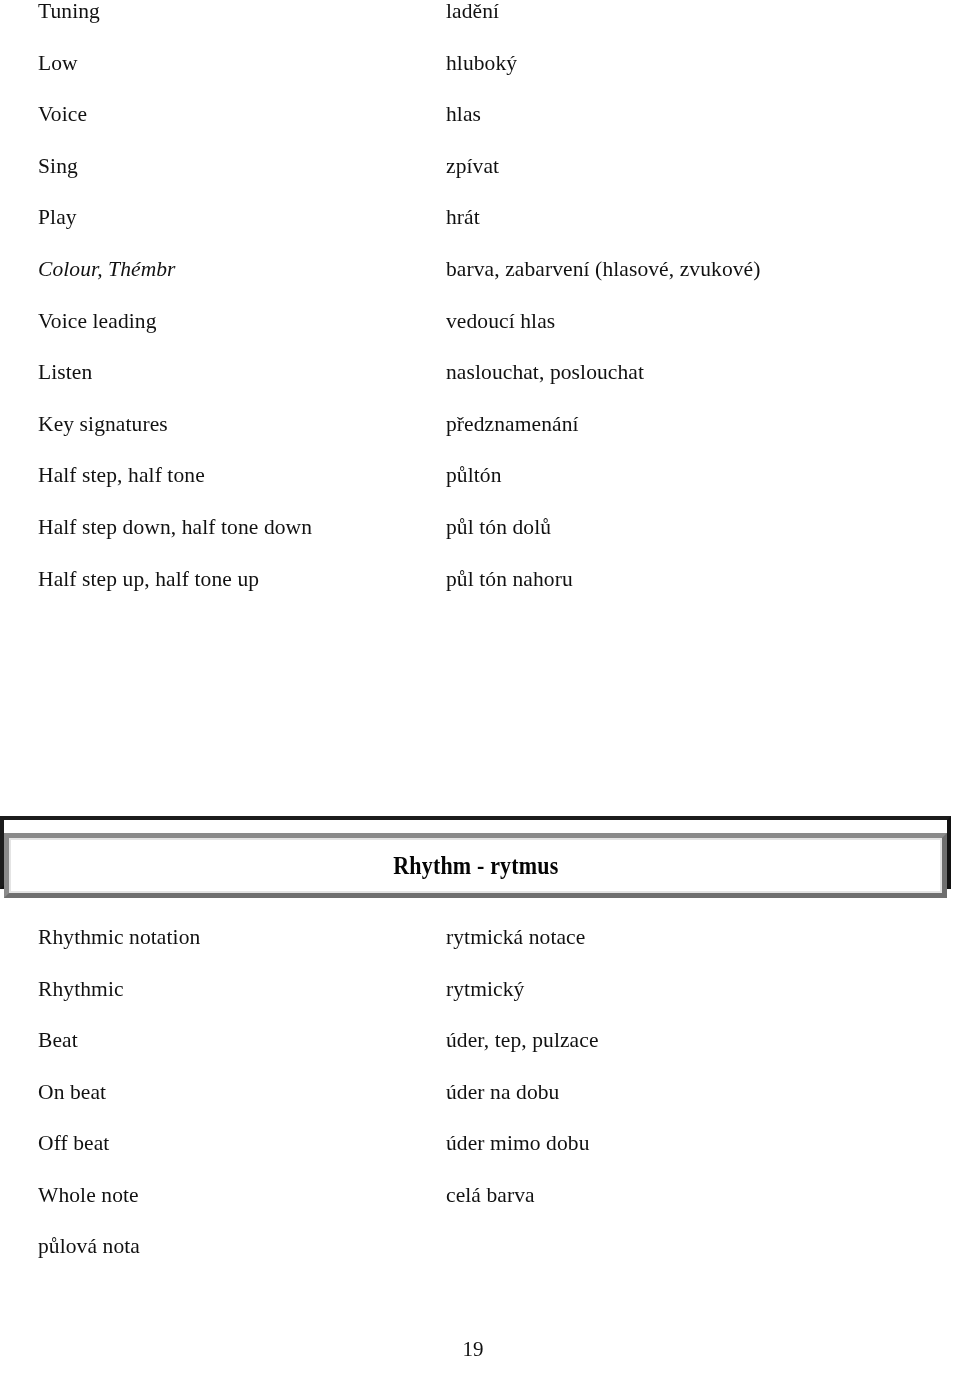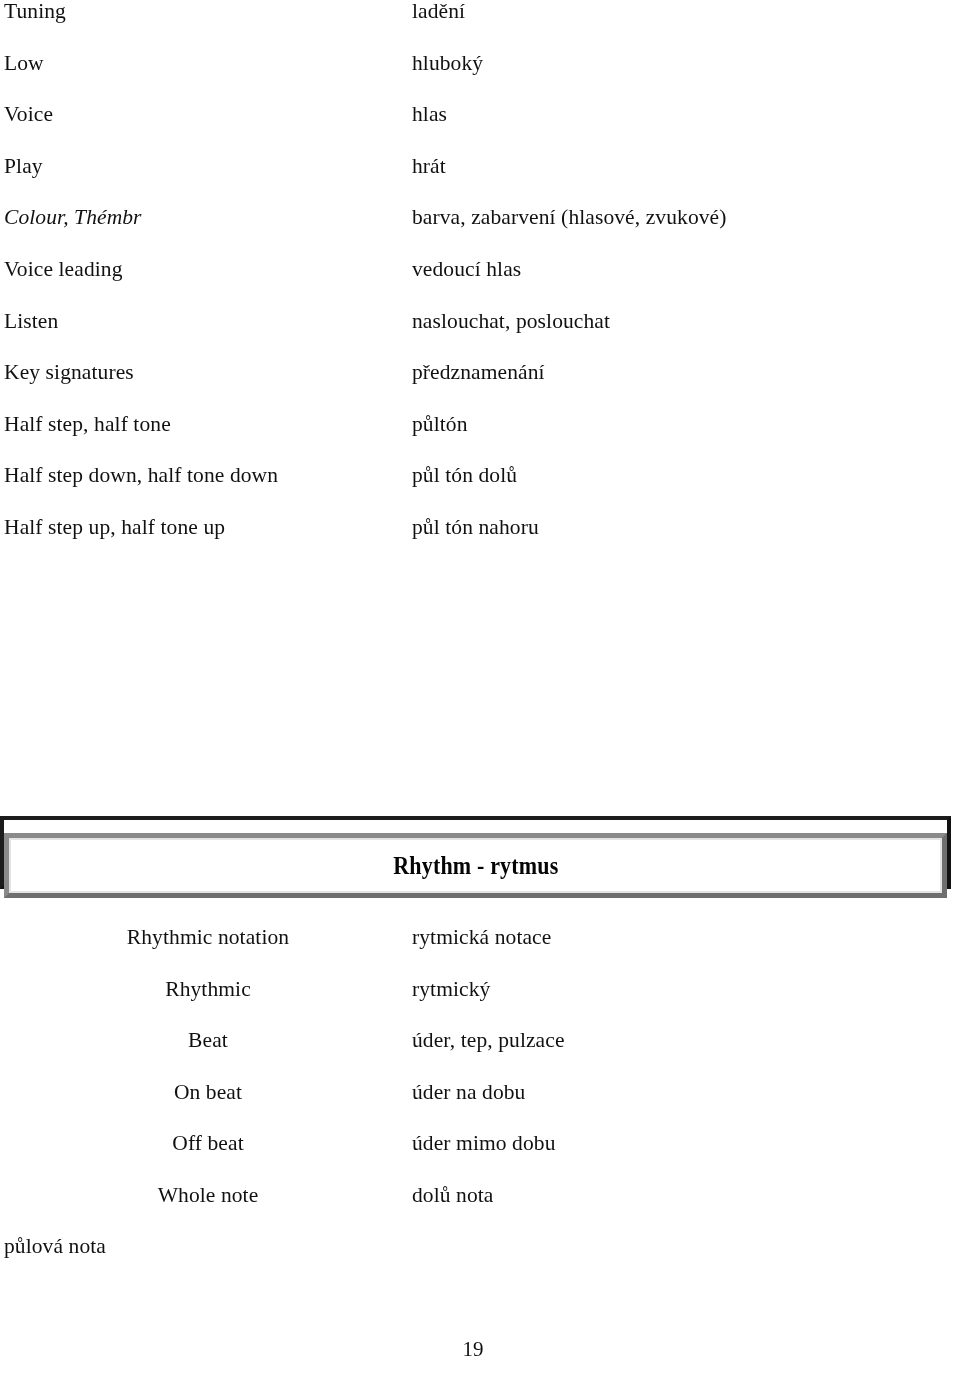--- a/index.html
+++ b/index.html
@@ -23,27 +23,27 @@
     box-sizing: border-box;
   }
 
   
   .glossary {
     position: absolute;
     left: 0;
     right: 0;
   }
   .glossary.top    { top: 0px; }
-  .glossary.bottom { top: 926px; text-align: center; }
+  .glossary.bottom { top: 926px; }
 
   .row {
     display: flex;
     align-items: baseline;
     height: 51.6px;
-    padding-left: 4px;
+    padding-left: 38px;
     box-sizing: border-box;
   }
   .glossary.bottom .row { height: 51.5px; }
 
   .term {
     width: 408px;
     flex: 0 0 408px;
     font-size: 21.5px;
     line-height: 1.1;
     letter-spacing: 0.1px;
@@ -133,20 +133,24 @@
       </div>
       <div class="row">
         <div class="term">Low</div>
         <div class="translation">hluboký</div>
       </div>
       <div class="row">
         <div class="term">Voice</div>
         <div class="translation">hlas</div>
       </div>
       <div class="row">
+        <div class="term">Sing</div>
+        <div class="translation">zpívat</div>
+      </div>
+      <div class="row">
         <div class="term">Play</div>
         <div class="translation">hrát</div>
       </div>
       <div class="row">
         <div class="term italic">Colour, Thémbr</div>
         <div class="translation">barva, zabarvení (hlasové, zvukové)</div>
       </div>
       <div class="row">
         <div class="term">Voice leading</div>
         <div class="translation">vedoucí hlas</div>
@@ -197,21 +201,21 @@
       <div class="row">
         <div class="term">On beat</div>
         <div class="translation">úder na dobu</div>
       </div>
       <div class="row">
         <div class="term">Off beat</div>
         <div class="translation">úder mimo dobu</div>
       </div>
       <div class="row">
         <div class="term">Whole note</div>
-        <div class="translation">dolů nota</div>
+        <div class="translation">celá barva</div>
       </div>
       <div class="row">
         <div class="translation">půlová nota</div>
       </div>
     </div>
 
   <div class="page-number">19</div>
 
 </div>
 

